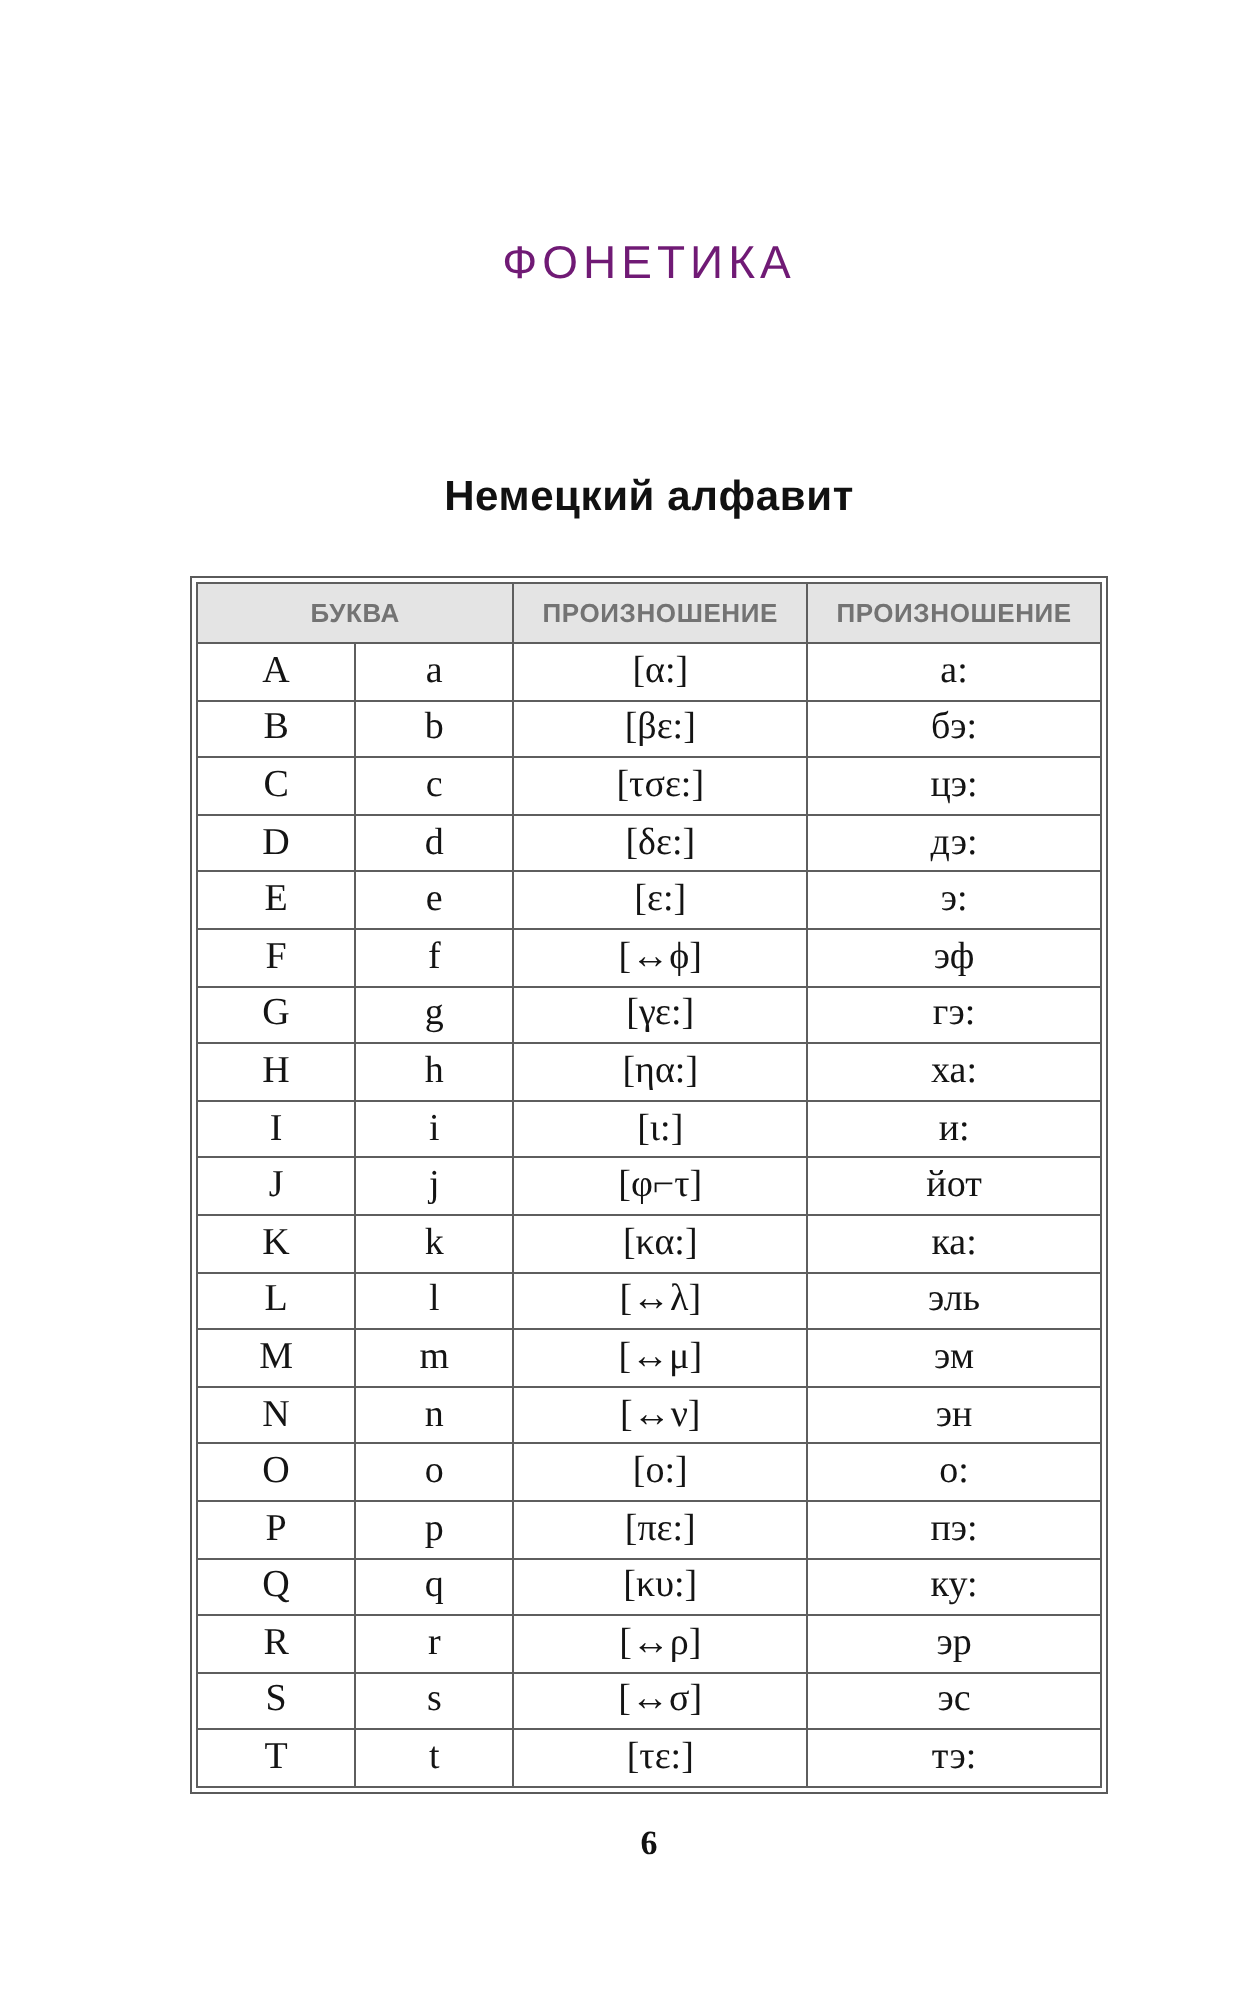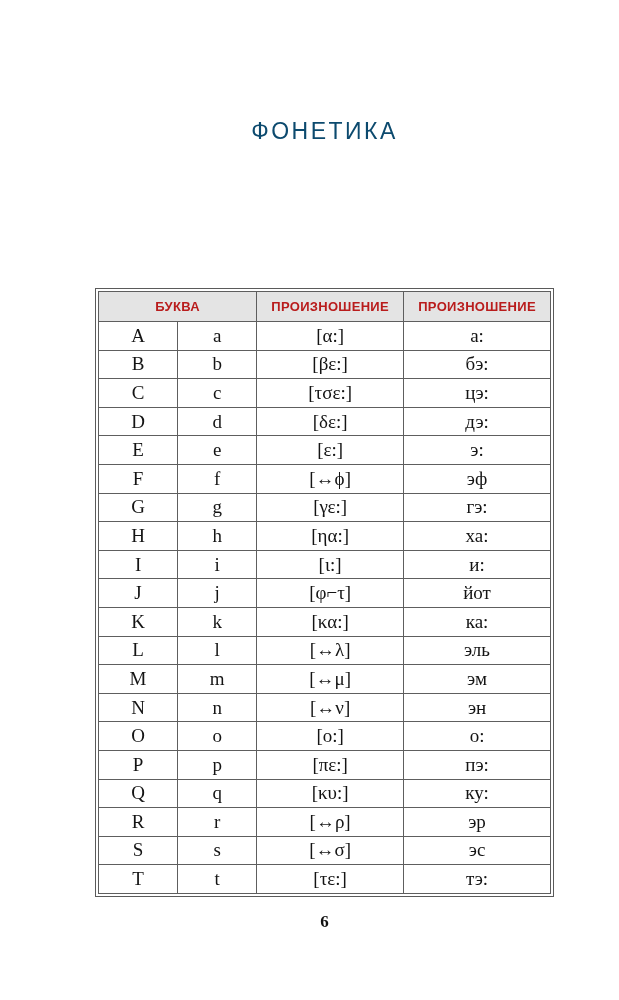--- a/index.html
+++ b/index.html
@@ -19,21 +19,21 @@
     position: absolute;
     top: 118px;
     left: 95px;
     width: 459px;
     margin: 0;
     text-align: center;
     font-family: "Liberation Sans", "DejaVu Sans", sans-serif;
     font-weight: 400;
     font-size: 23px;
     letter-spacing: 2.5px;
-    color: #0c4a6e;
+    color: #701a75;
   }
   .heading {
     position: absolute;
     top: 237px;
     left: 95px;
     width: 459px;
     margin: 0;
     text-align: center;
     font-family: "Liberation Sans", "DejaVu Sans", sans-serif;
     font-weight: 700;
@@ -63,21 +63,21 @@
     vertical-align: middle;
     padding: 0;
   }
   table.alphabet-table th {
     height: 29px;
     background: #e4e4e4;
     font-family: "Liberation Sans", "DejaVu Sans", sans-serif;
     font-size: 13px;
     font-weight: 700;
     letter-spacing: 0.3px;
-    color: #b91c1c;
+    color: #737373;
   }
   table.alphabet-table td {
     height: 27.6px;
     font-family: "Liberation Serif", "DejaVu Serif", serif;
     font-size: 19px;
     color: #141414;
   }
   td.trans {
     font-size: 18px;
   }
@@ -96,20 +96,21 @@
     color: #111111;
   }
 </style>
 </head>
 <body>
 
 <div class="page">
 
   <h1 class="section-title">ФОНЕТИКА</h1>
 
+  <h2 class="heading">Немецкий алфавит</h2>
 
   <div class="table-wrap">
     <table class="alphabet-table">
       <colgroup>
         <col style="width:17.5%">
         <col style="width:17.5%">
         <col style="width:32.5%">
         <col style="width:32.5%">
       </colgroup>
       <thead>

